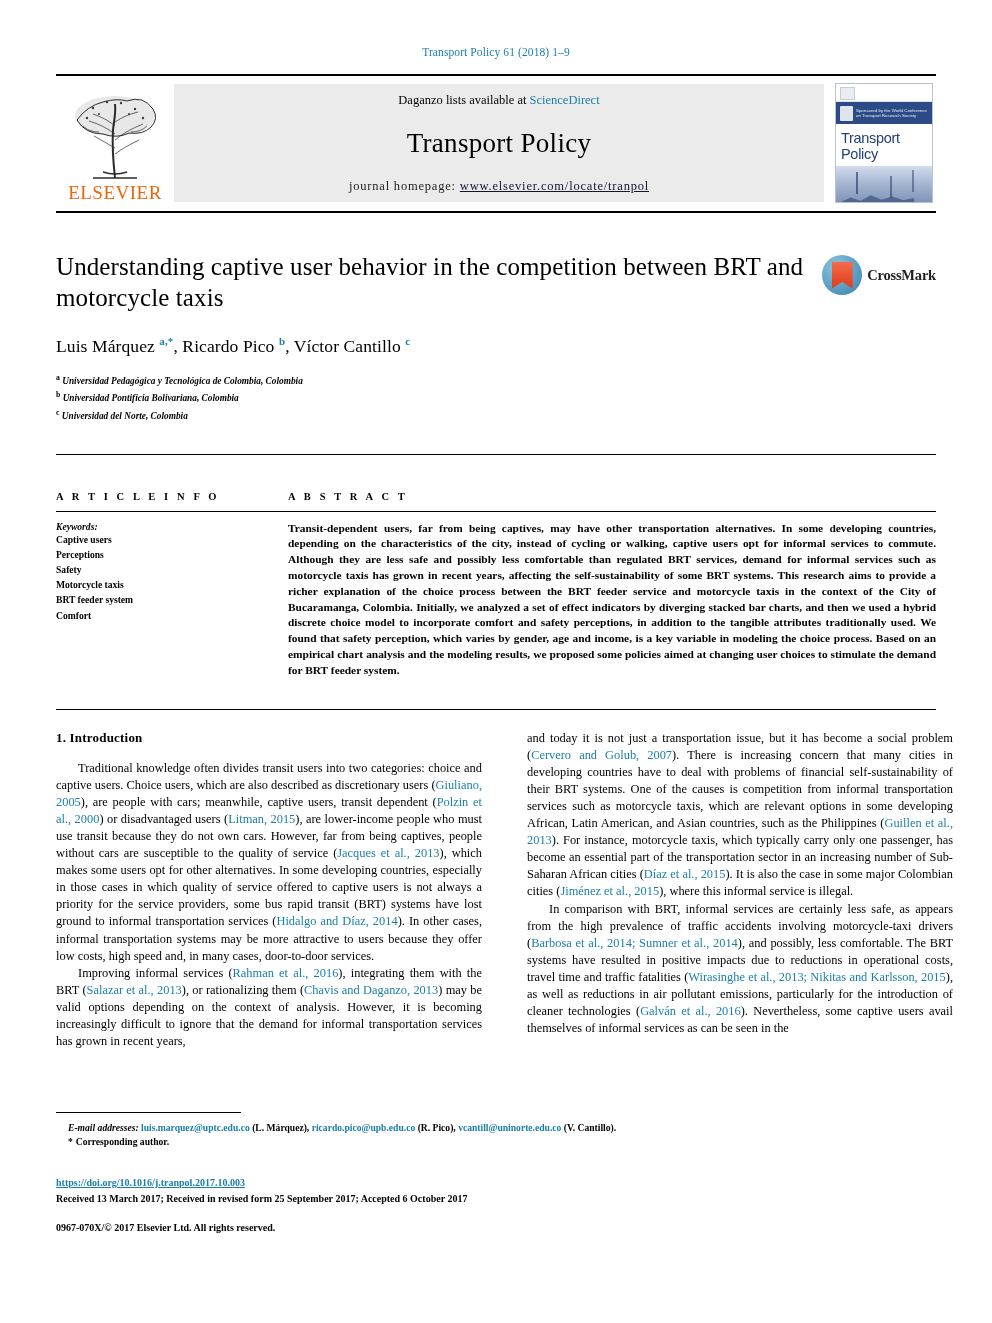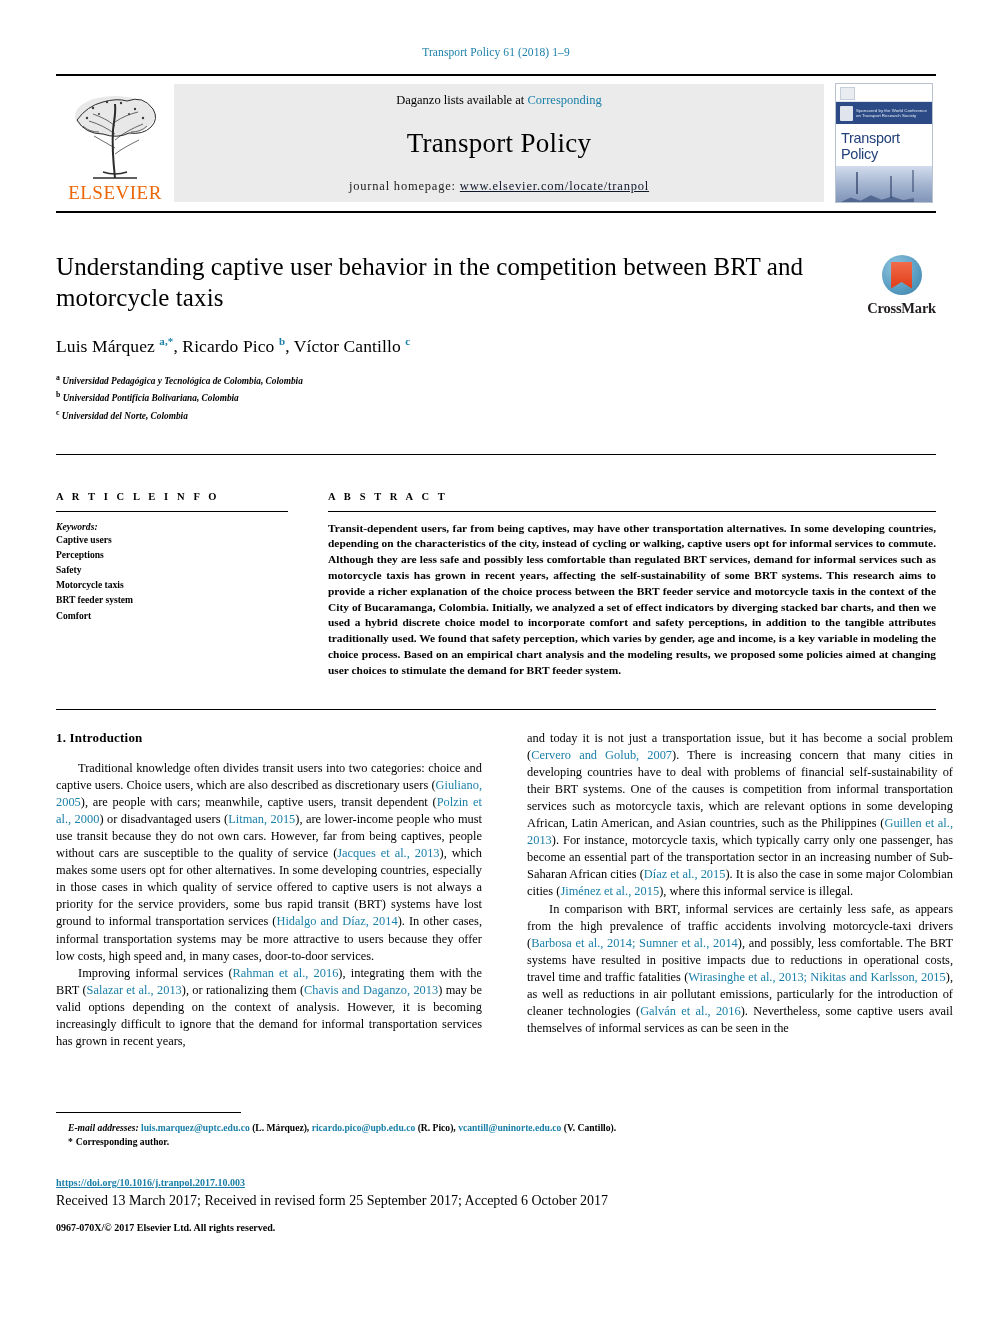--- a/index.html
+++ b/index.html
@@ -185,21 +185,20 @@
     width: 760px;
     letter-spacing: .1px;
   }
   .crossmark {
     position: absolute;
     right: 0;
     top: 4px;
     display: flex;
     align-items: center;
     gap: 5px;
-    flex-direction: column;
   }
   .crossmark-badge {
     width: 40px; height: 40px; border-radius: 50%;
     background: radial-gradient(circle at 35% 30%, #8fc4dd 0%, #5c9fc4 55%, #3b7fa6 100%);
     display: flex; align-items: center; justify-content: center;
   }
   .crossmark-inner {
     width: 21px; height: 27px;
     background: linear-gradient(180deg,#f26b4a 0%, #e03b17 100%);
     clip-path: polygon(0 0, 100% 0, 100% 100%, 50% 76%, 0 100%);
@@ -223,21 +222,20 @@
     font-style: italic;
     font-weight: bold;
     line-height: 14.5px;
   }
   .affiliations sup { font-style: normal; }
 
   
   .info-block {
     margin: 36px 56px 0 56px;
     display: flex;
-    gap: 40px;
     border-bottom: 0;
   }
   .info-left { width: 232px; flex: 0 0 232px; }
   .info-right { flex: 1 1 auto; }
   .sec-head {
     font-size: 10.5px;
     font-weight: bold;
     letter-spacing: 3.1px;
     margin-bottom: 9px;
   }
@@ -299,21 +297,21 @@
   .fn-line .star { margin-right: 3px; }
   .fn-email-label { font-style: italic; }
   .fn-indent { padding-left: 12px; }
   a.mail { color: #1a7fa8; text-decoration: none; }
   .doi-block {
     position: absolute;
     left: 56px;
     top: 1172px;
   }
   .doi { font-size: 10px; color: #1a7fa8; font-weight: bold;}
-  .dates { font-size: 14px; font-weight: normal; margin-top: 3px; }
+  .dates { font-size: 10px; font-weight: bold; margin-top: 3px; }
   .copyright {
     position: absolute;
     left: 56px;
     top: 1222px;
     font-size: 10px;
     font-weight: bold;
   }
 </style>
 </head>
 <body>
@@ -347,21 +345,21 @@
               <circle cx="80" cy="28" r="1.2"></circle>
             <circle cx="36" cy="24" r="1"></circle>
               <circle cx="66" cy="24" r="1"></circle>
           </g>
         </svg>
         <div class="elsevier-word">ELSEVIER</div>
       </div>
 
       <div class="center-col">
         <div class="contents-line">
-          <span>Daganzo lists available at </span><a href="#">Corresponding</a>
+          <span>Daganzo lists available at </span><a href="#">ScienceDirect</a>
         </div>
         <div class="journal-title-big">Transport Policy</div>
         <div class="homepage-line">
           <span>journal homepage:</span>
           <a href="#" class="url">www.elsevier.com/locate/tranpol</a>
         </div>
       </div>
 
       <div class="cover-col">
         <div class="cover">

